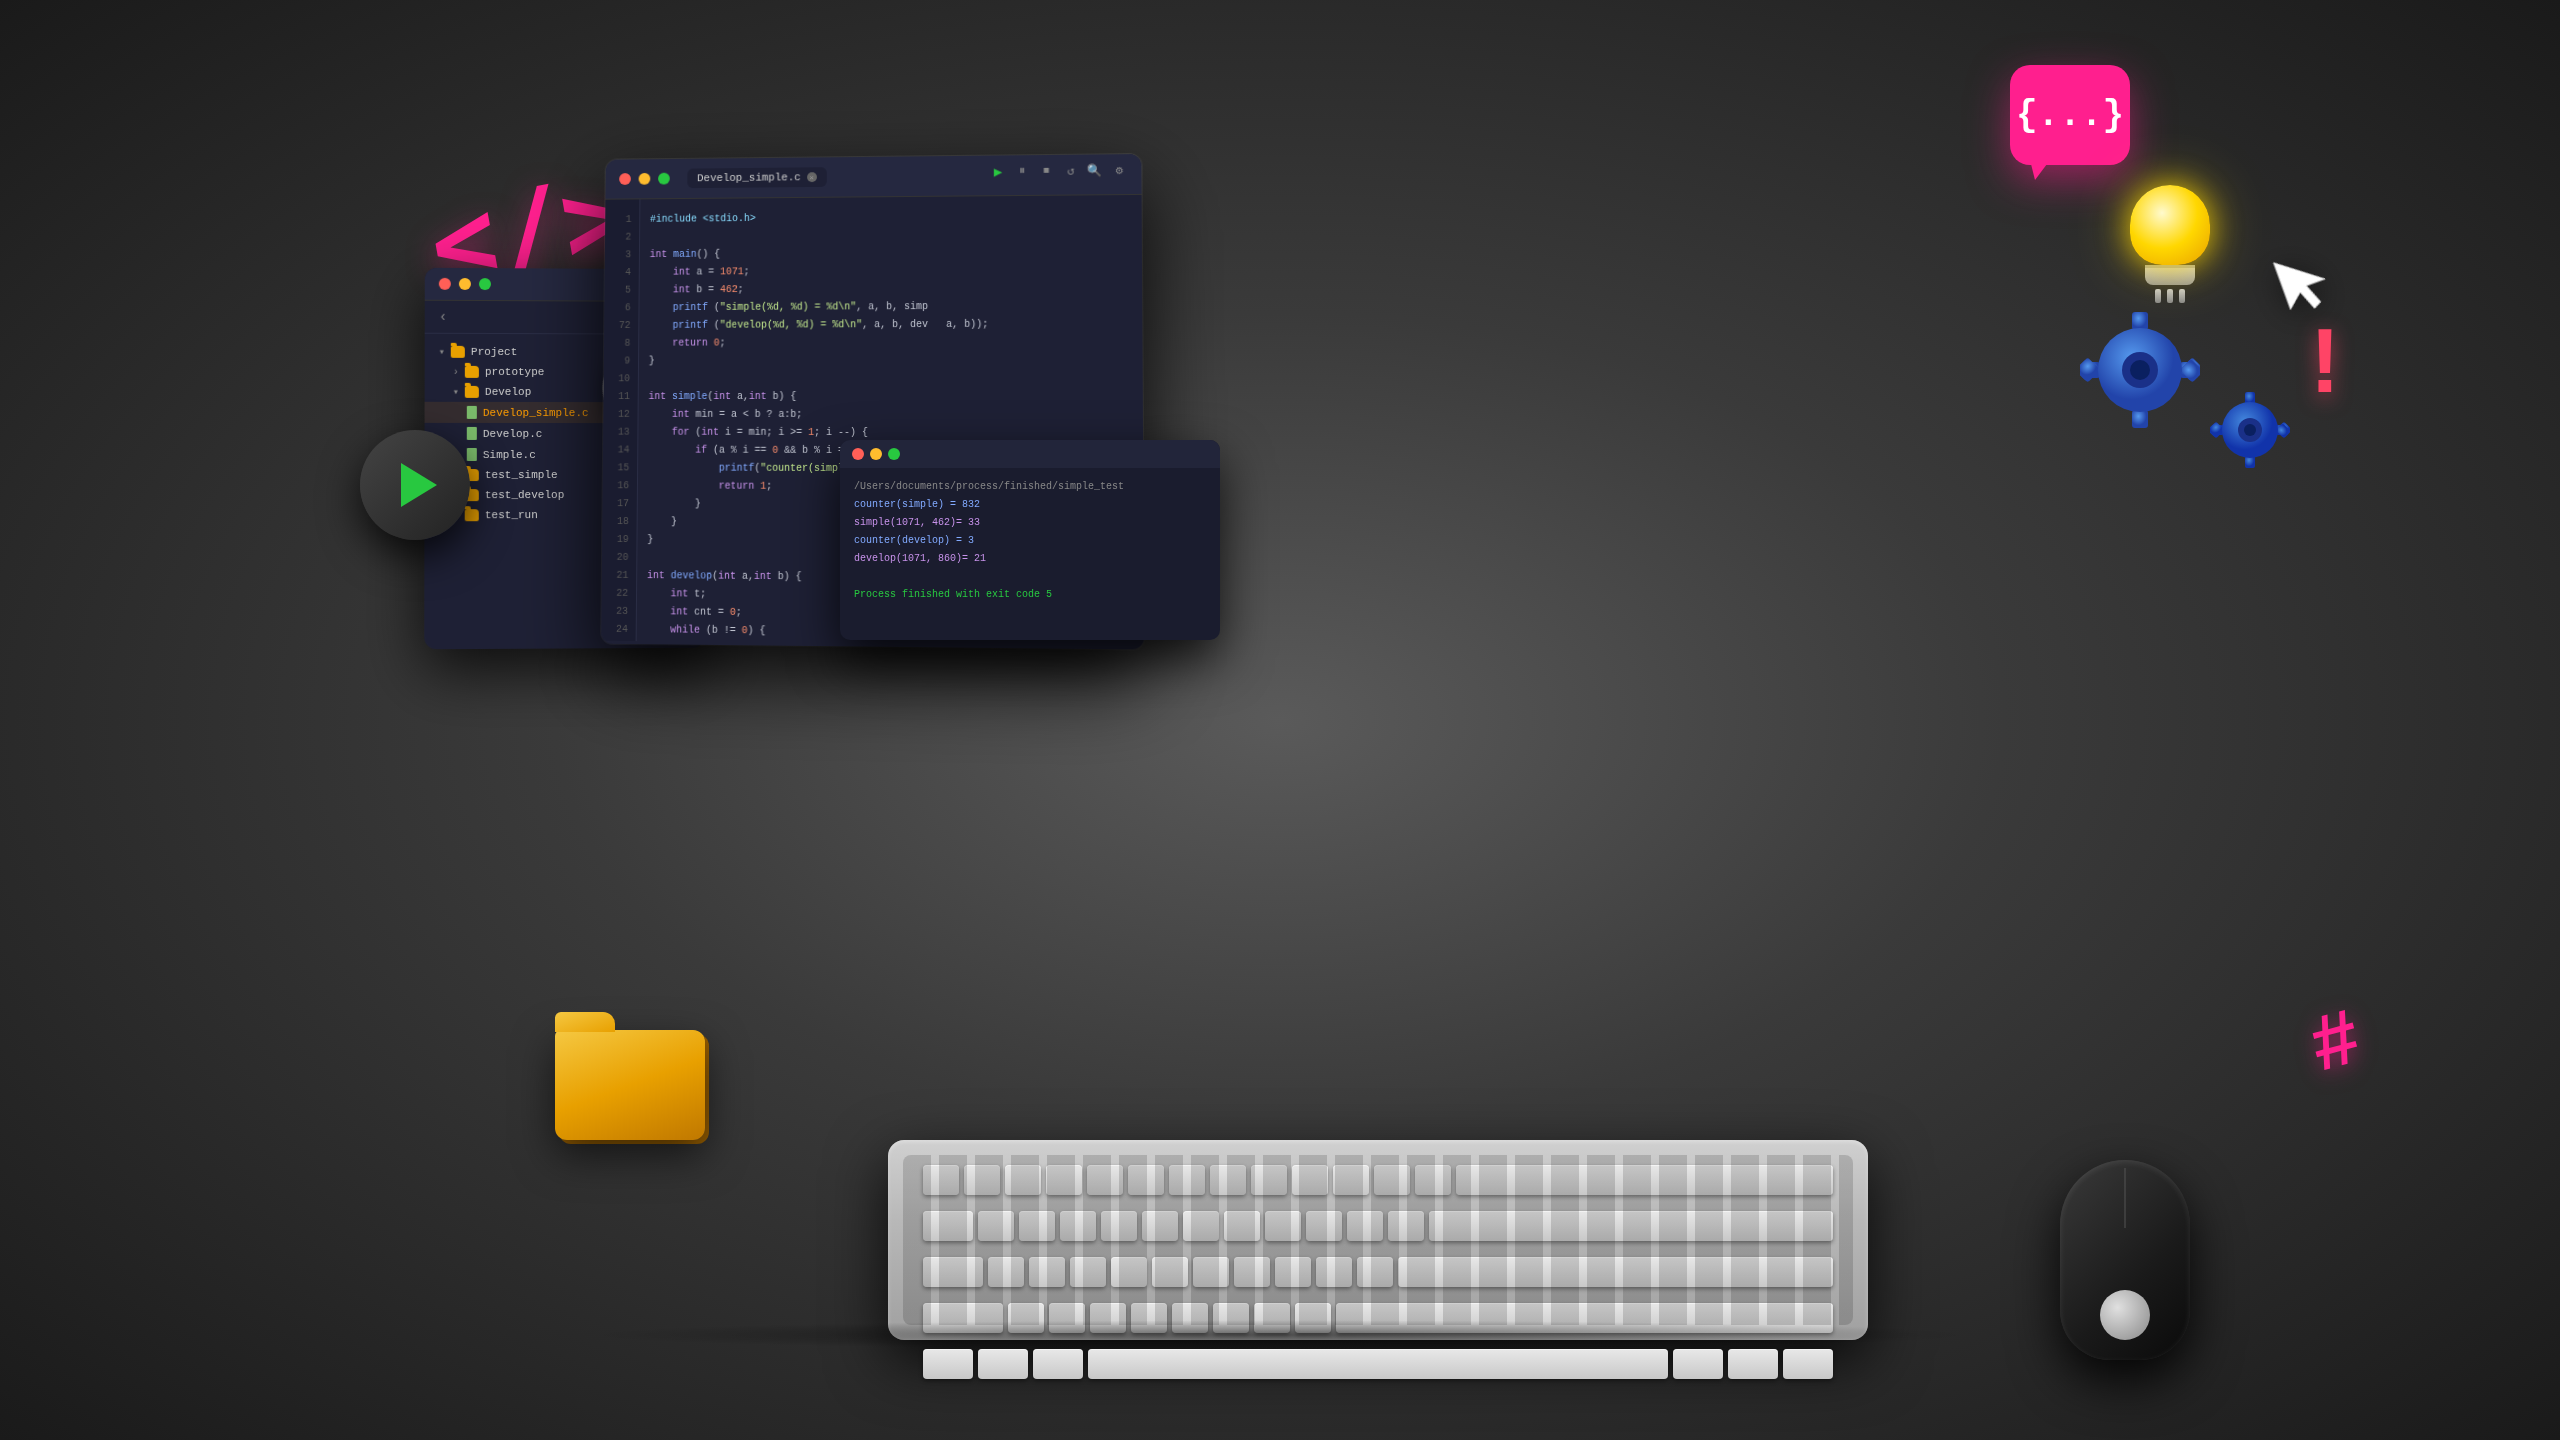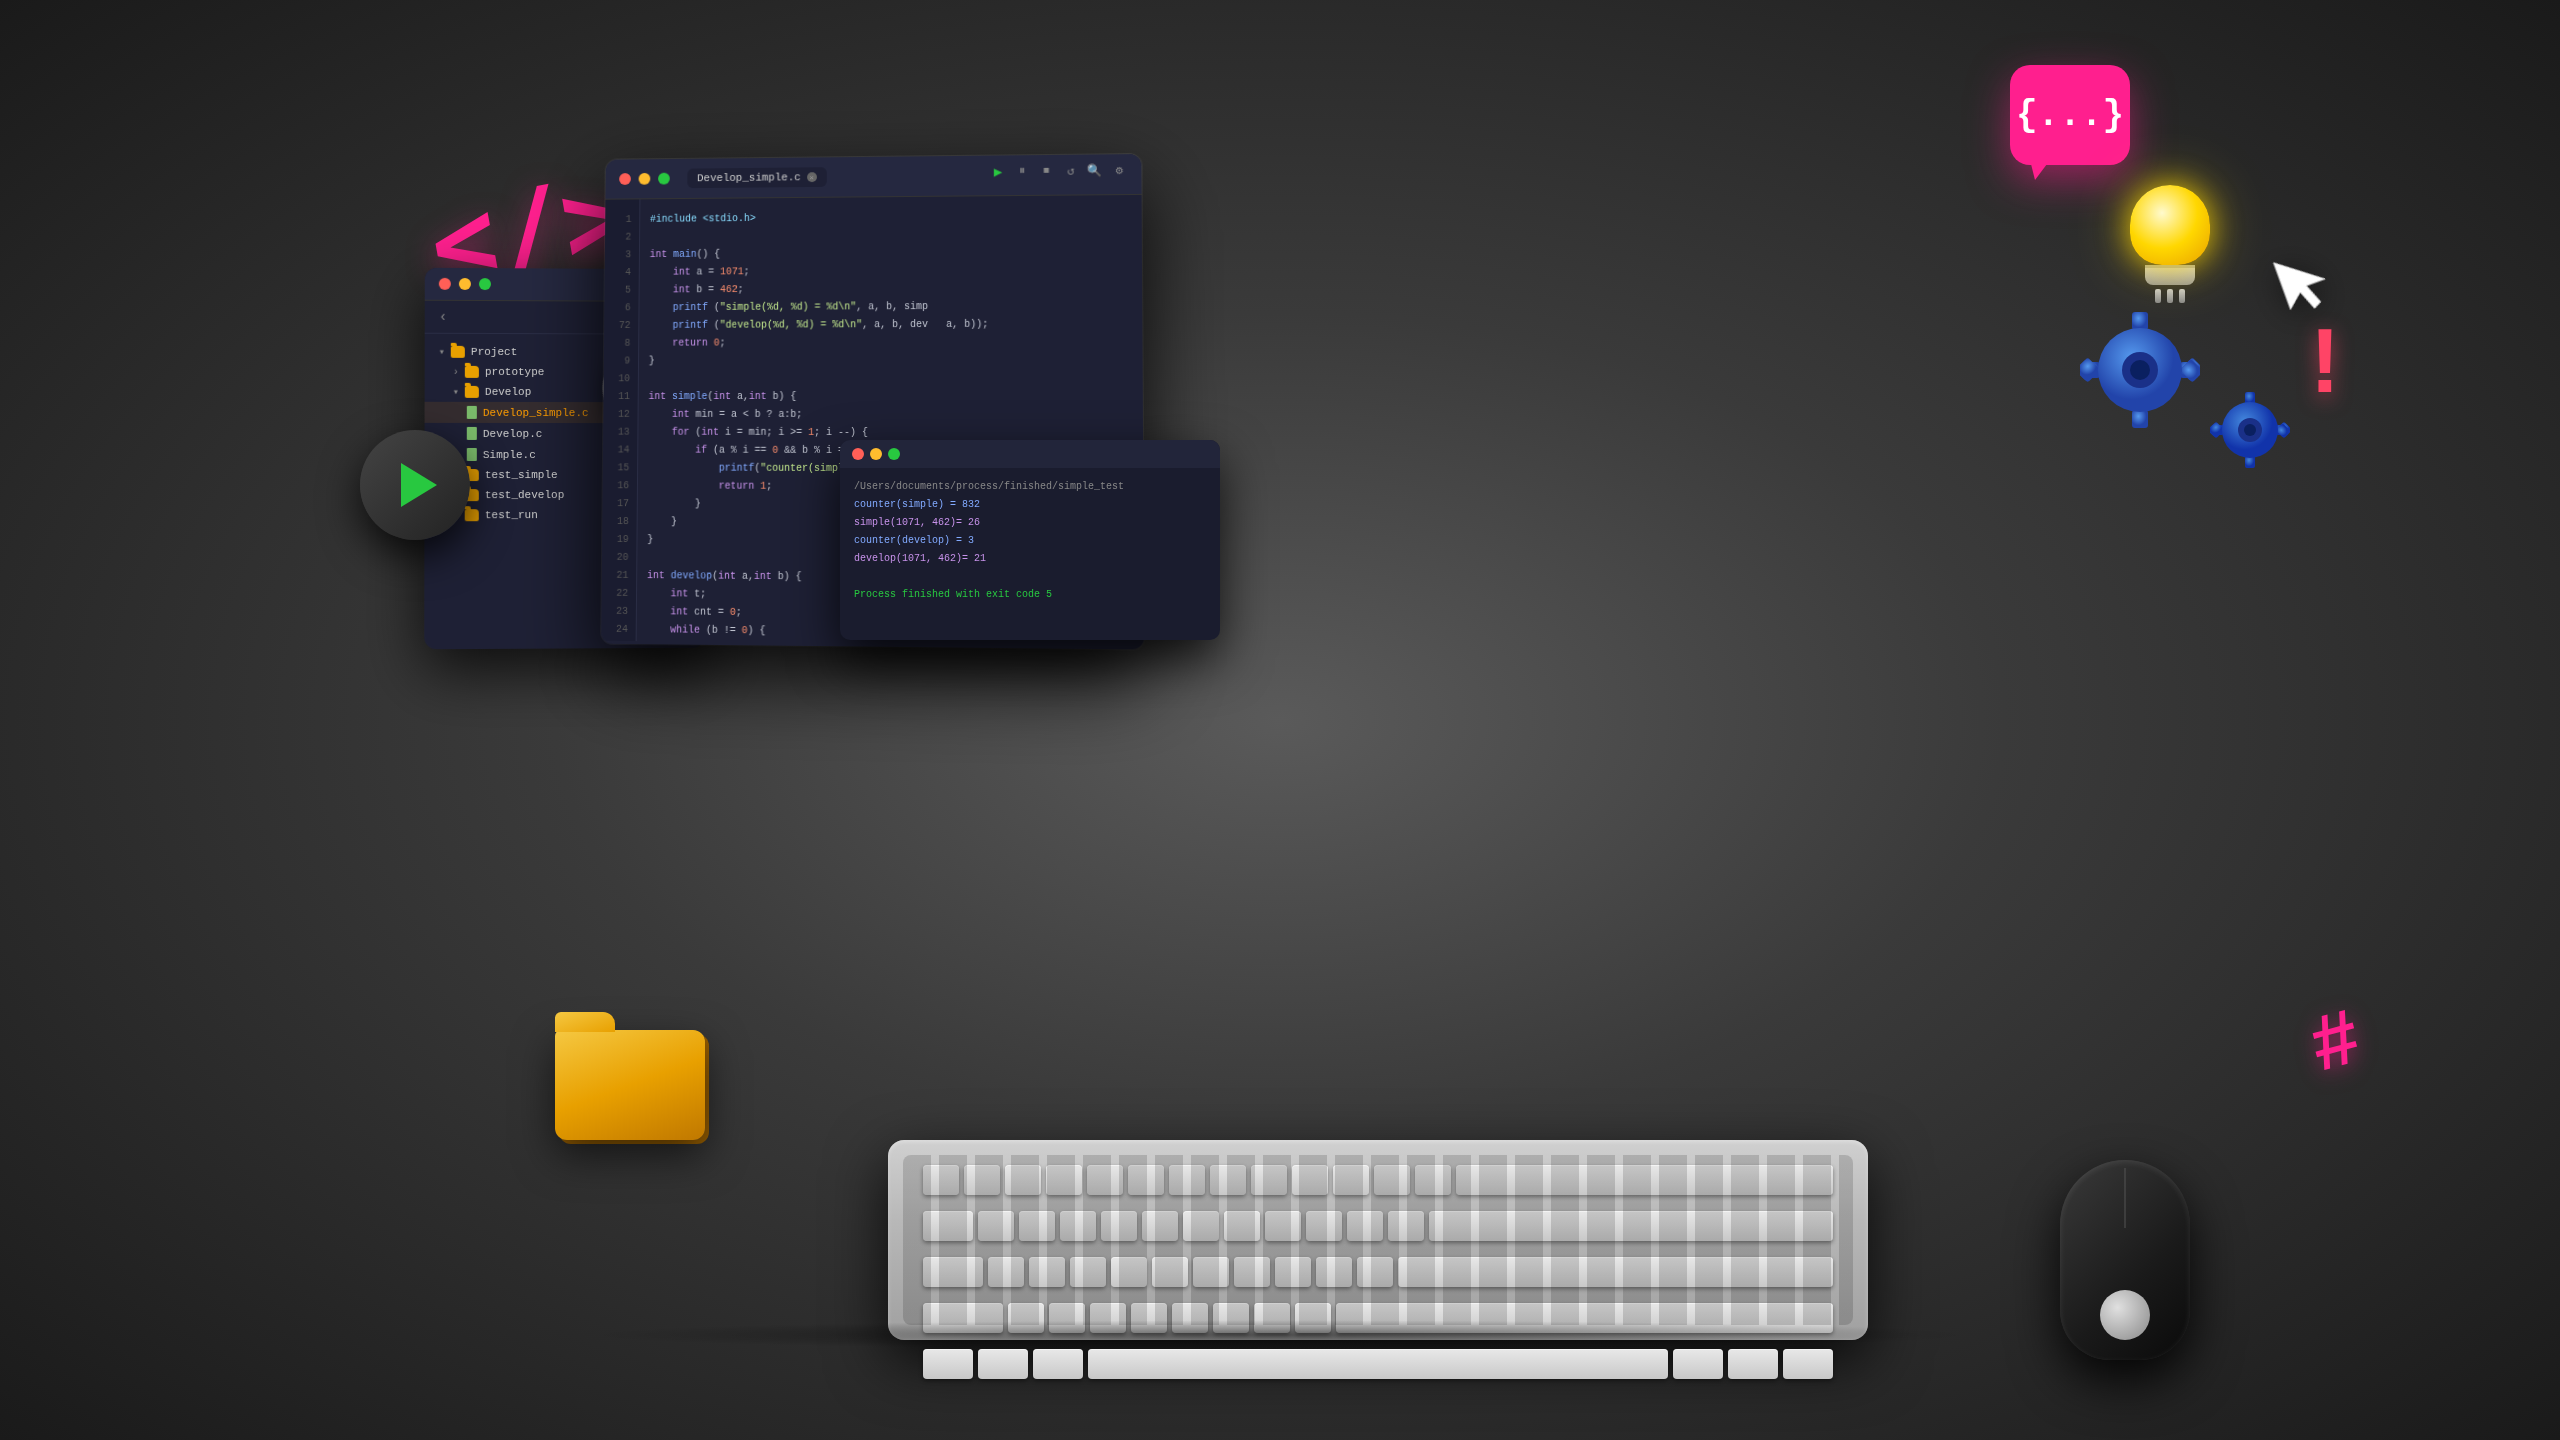--- a/index.html
+++ b/index.html
@@ -856,23 +856,23 @@
 
   <div class="terminal">
     <div class="terminal-titlebar">
       <div class="traffic-dot dot-red"></div>
       <div class="traffic-dot dot-yellow"></div>
       <div class="traffic-dot dot-green"></div>
     </div>
     <div class="terminal-content">
       <div class="terminal-path">/Users/documents/process/finished/simple_test</div>
       <div style="color:#82aaff;">counter(simple) = 832</div>
-      <div style="color:#c792ea;">simple(1071, 462)= 26</div>
+      <div style="color:#c792ea;">simple(1071, 462)= 33</div>
       <div style="color:#82aaff;">counter(develop) = 3</div>
-      <div style="color:#c792ea;">develop(1071, 462)= 21</div>
+      <div style="color:#c792ea;">develop(1071, 860)= 21</div>
       <div class="terminal-green">&nbsp;</div>
       <div class="terminal-green">Process finished with exit code 5</div>
     </div>
   </div>
 
   <div class="keyboard">
     <div style="padding: 20px 20px 10px;">
       <div class="keyboard-row">
         <div class="key" style="width:36px;"></div>
         <div class="key" style="width:36px;"></div>

